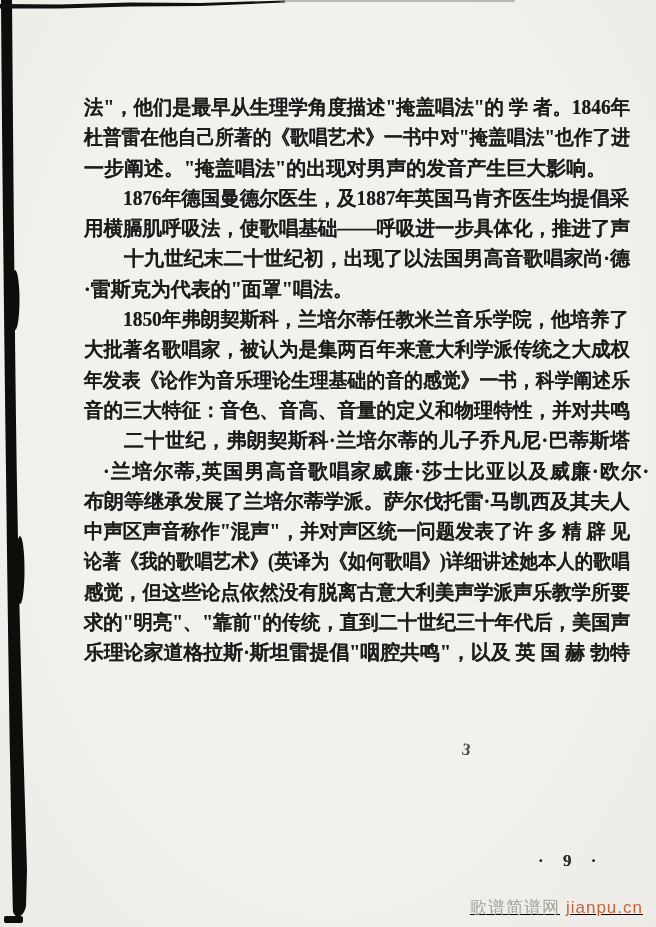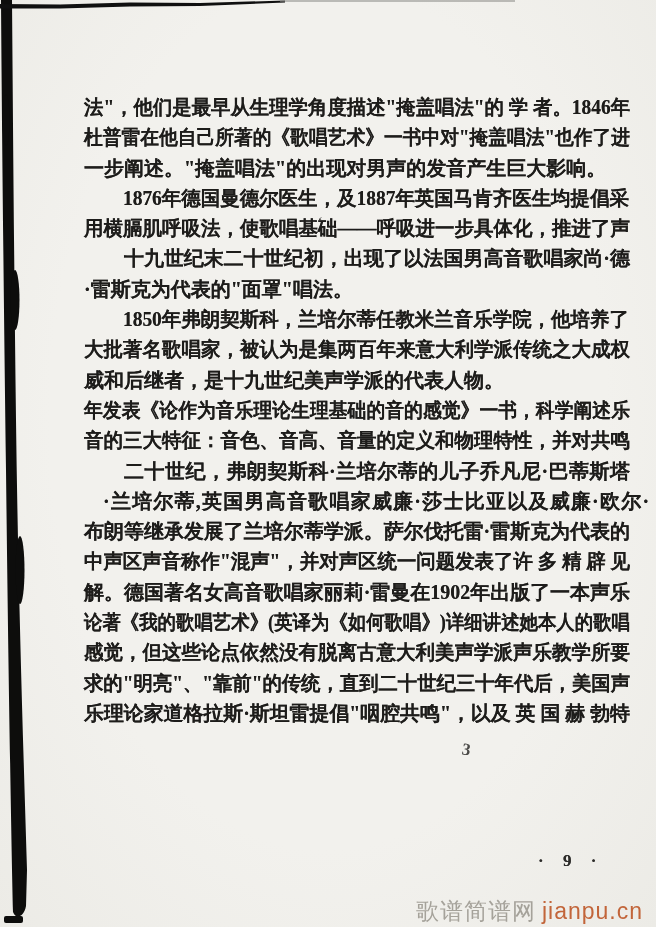--- a/index.html
+++ b/index.html
@@ -44,22 +44,23 @@
     color: #2c2b29;
     word-spacing: 13px;
     letter-spacing: 1px;
     text-shadow: 0 0 0.5px rgba(30,30,30,0.7);
   }
   .watermark {
     position: absolute;
     right: 13px;
     top: 896px;
     font-family: "Liberation Sans", "DejaVu Sans", sans-serif;
-    font-size: 23px;
+    font-size: 17px;
     letter-spacing: 1px;
+    text-decoration: underline;
   }
   .watermark .site-name { color: #a5a29a; }
   .watermark .site-url  { color: #c2653a; margin-left: 6px; }
   .stray-digit {
     position: absolute;
     left: 462px;
     top: 740px;
     font-size: 17px;
     font-weight: 700;
     color: #2e2d2b;
@@ -94,28 +95,26 @@
   <div class="text-block">
     <div class="line" style="transform: scaleX(0.9693); transform-origin: left center;"><span class="t">法"，他们是最早从生理学角度描述"掩盖唱法"的 学 者。1846年</span></div>
     <div class="line" style="transform: scaleX(0.9378); transform-origin: left center;"><span class="t">杜普雷在他自己所著的《歌唱艺术》一书中对"掩盖唱法"也作了进</span></div>
     <div class="line short"><span class="t">一步阐述。"掩盖唱法"的出现对男声的发音产生巨大影响。</span></div>
     <div class="line indent" style="transform: scaleX(0.9731); transform-origin: left center;"><span class="t">1876年德国曼德尔医生，及1887年英国马肯齐医生均提倡采</span></div>
     <div class="line" style="transform: scaleX(0.975); transform-origin: left center;"><span class="t">用横膈肌呼吸法，使歌唱基础——呼吸进一步具体化，推进了声</span></div>
     <div class="line indent" style="transform: scaleX(0.9987); transform-origin: left center; text-align: center;"><span class="t">十九世纪末二十世纪初，出现了以法国男高音歌唱家尚·德</span></div>
     <div class="line short"><span class="t">·雷斯克为代表的"面罩"唱法。</span></div>
     <div class="line indent" style="transform: scaleX(0.9731); transform-origin: left center;"><span class="t">1850年弗朗契斯科，兰培尔蒂任教米兰音乐学院，他培养了</span></div>
     <div class="line" style="transform: scaleX(0.975); transform-origin: left center;"><span class="t">大批著名歌唱家，被认为是集两百年来意大利学派传统之大成权</span></div>
-    <div class="line short"><span class="t">威和后继者，是十九世纪美声学派的代表人物。</span></div>
     <div class="line" style="transform: scaleX(0.9414); transform-origin: left center;"><span class="t">年发表《论作为音乐理论生理基础的音的感觉》一书，科学阐述乐</span></div>
     <div class="line" style="transform: scaleX(0.975); transform-origin: left center;"><span class="t">音的三大特征：音色、音高、音量的定义和物理特性，并对共鸣</span></div>
     <div class="line indent" style="letter-spacing: 0.51px;"><span class="t">二十世纪，弗朗契斯科·兰培尔蒂的儿子乔凡尼·巴蒂斯塔</span></div>
     <div class="line" style="letter-spacing: 1.23px; margin-left: 19px;"><span class="t">·兰培尔蒂,英国男高音歌唱家威廉·莎士比亚以及威廉·欧尔·</span></div>
-    <div class="line" style="transform: scaleX(0.9988); transform-origin: left center;"><span class="t">布朗等继承发展了兰培尔蒂学派。萨尔伐托雷·雷斯克为代表的</span></div>
+    <div class="line" style="transform: scaleX(0.9988); transform-origin: left center;"><span class="t">布朗等继承发展了兰培尔蒂学派。萨尔伐托雷·马凯西及其夫人</span></div>
     <div class="line" style="transform: scaleX(0.9712); transform-origin: left center;"><span class="t">中声区声音称作"混声"，并对声区统一问题发表了许 多 精 辟 见</span></div>
-    <div class="line" style="transform: scaleX(0.9988); transform-origin: left center;"><span class="t">解。德国著名女高音歌唱家丽莉·雷曼在1902年出版了一本声乐</span></div>
     <div class="line" style="transform: scaleX(0.9202); transform-origin: left center;"><span class="t">论著《我的歌唱艺术》(英译为《如何歌唱》)详细讲述她本人的歌唱</span></div>
     <div class="line" style="transform: scaleX(0.975); transform-origin: left center;"><span class="t">感觉，但这些论点依然没有脱离古意大利美声学派声乐教学所要</span></div>
     <div class="line" style="transform: scaleX(0.9674); transform-origin: left center;"><span class="t">求的"明亮"、"靠前"的传统，直到二十世纪三十年代后，美国声</span></div>
     <div class="line" style="transform: scaleX(0.9947); transform-origin: left center;"><span class="t">乐理论家道格拉斯·斯坦雷提倡"咽腔共鸣"，以及 英 国 赫 勃特</span></div>
   </div>
 
   <div class="stray-digit">3</div>
   <div class="stray-tick">ʻ</div>
 
   <div class="page-number">· 9 ·</div>

